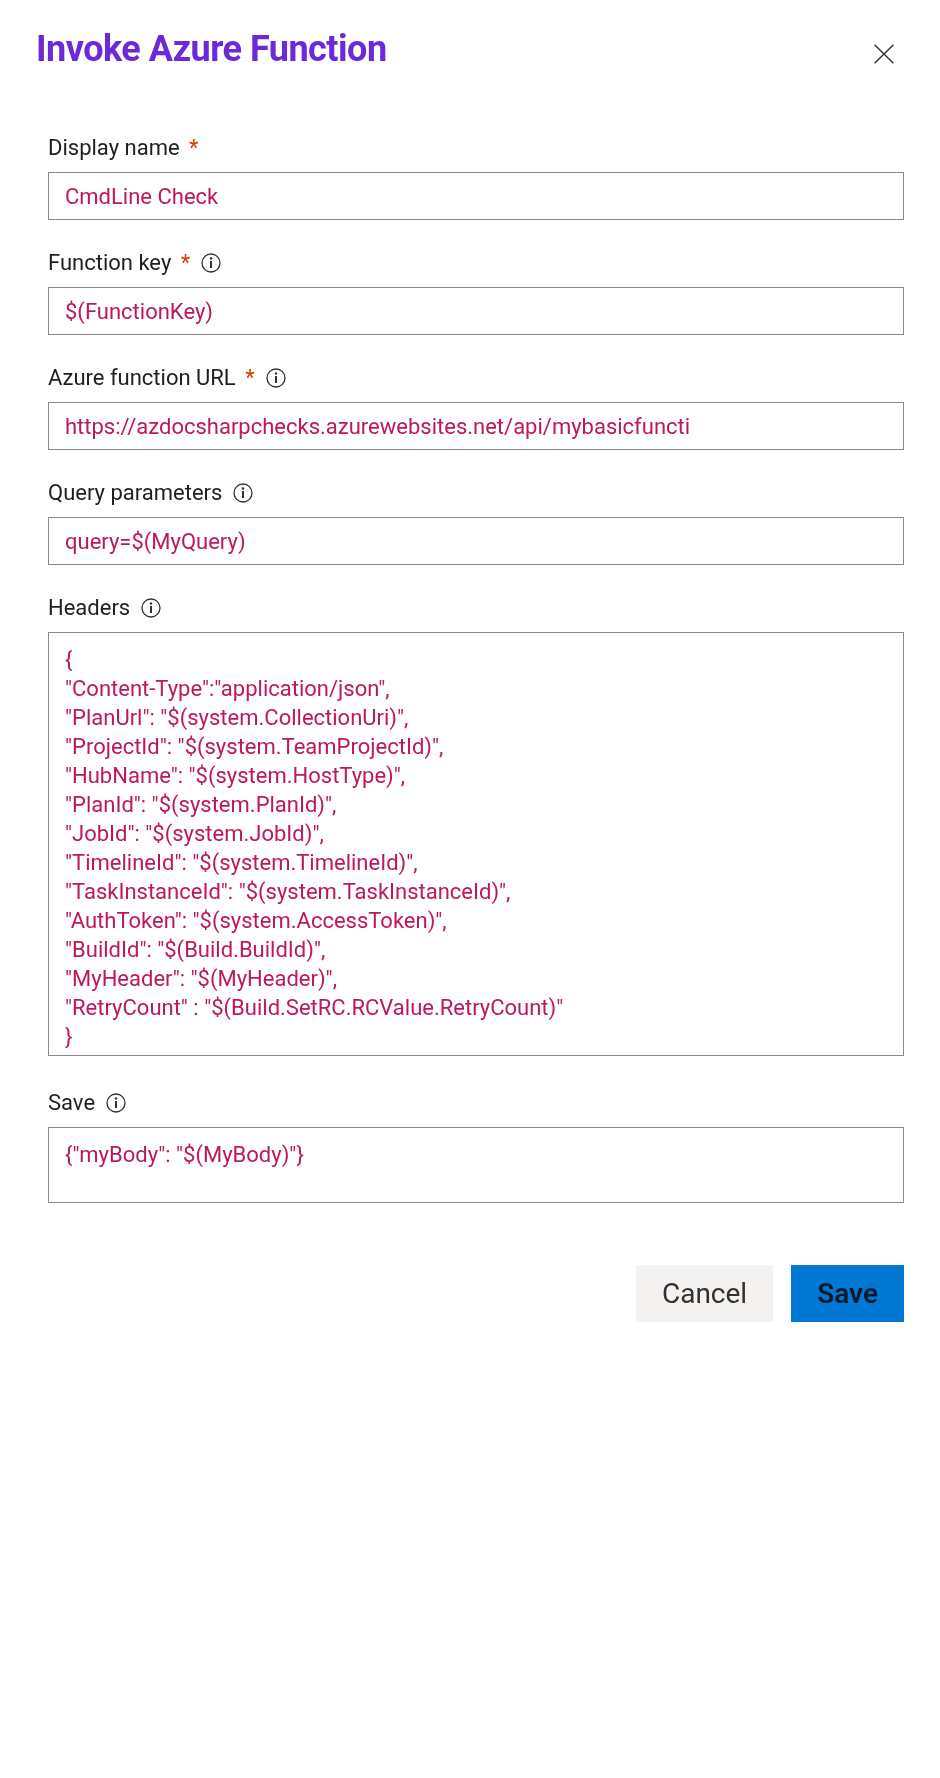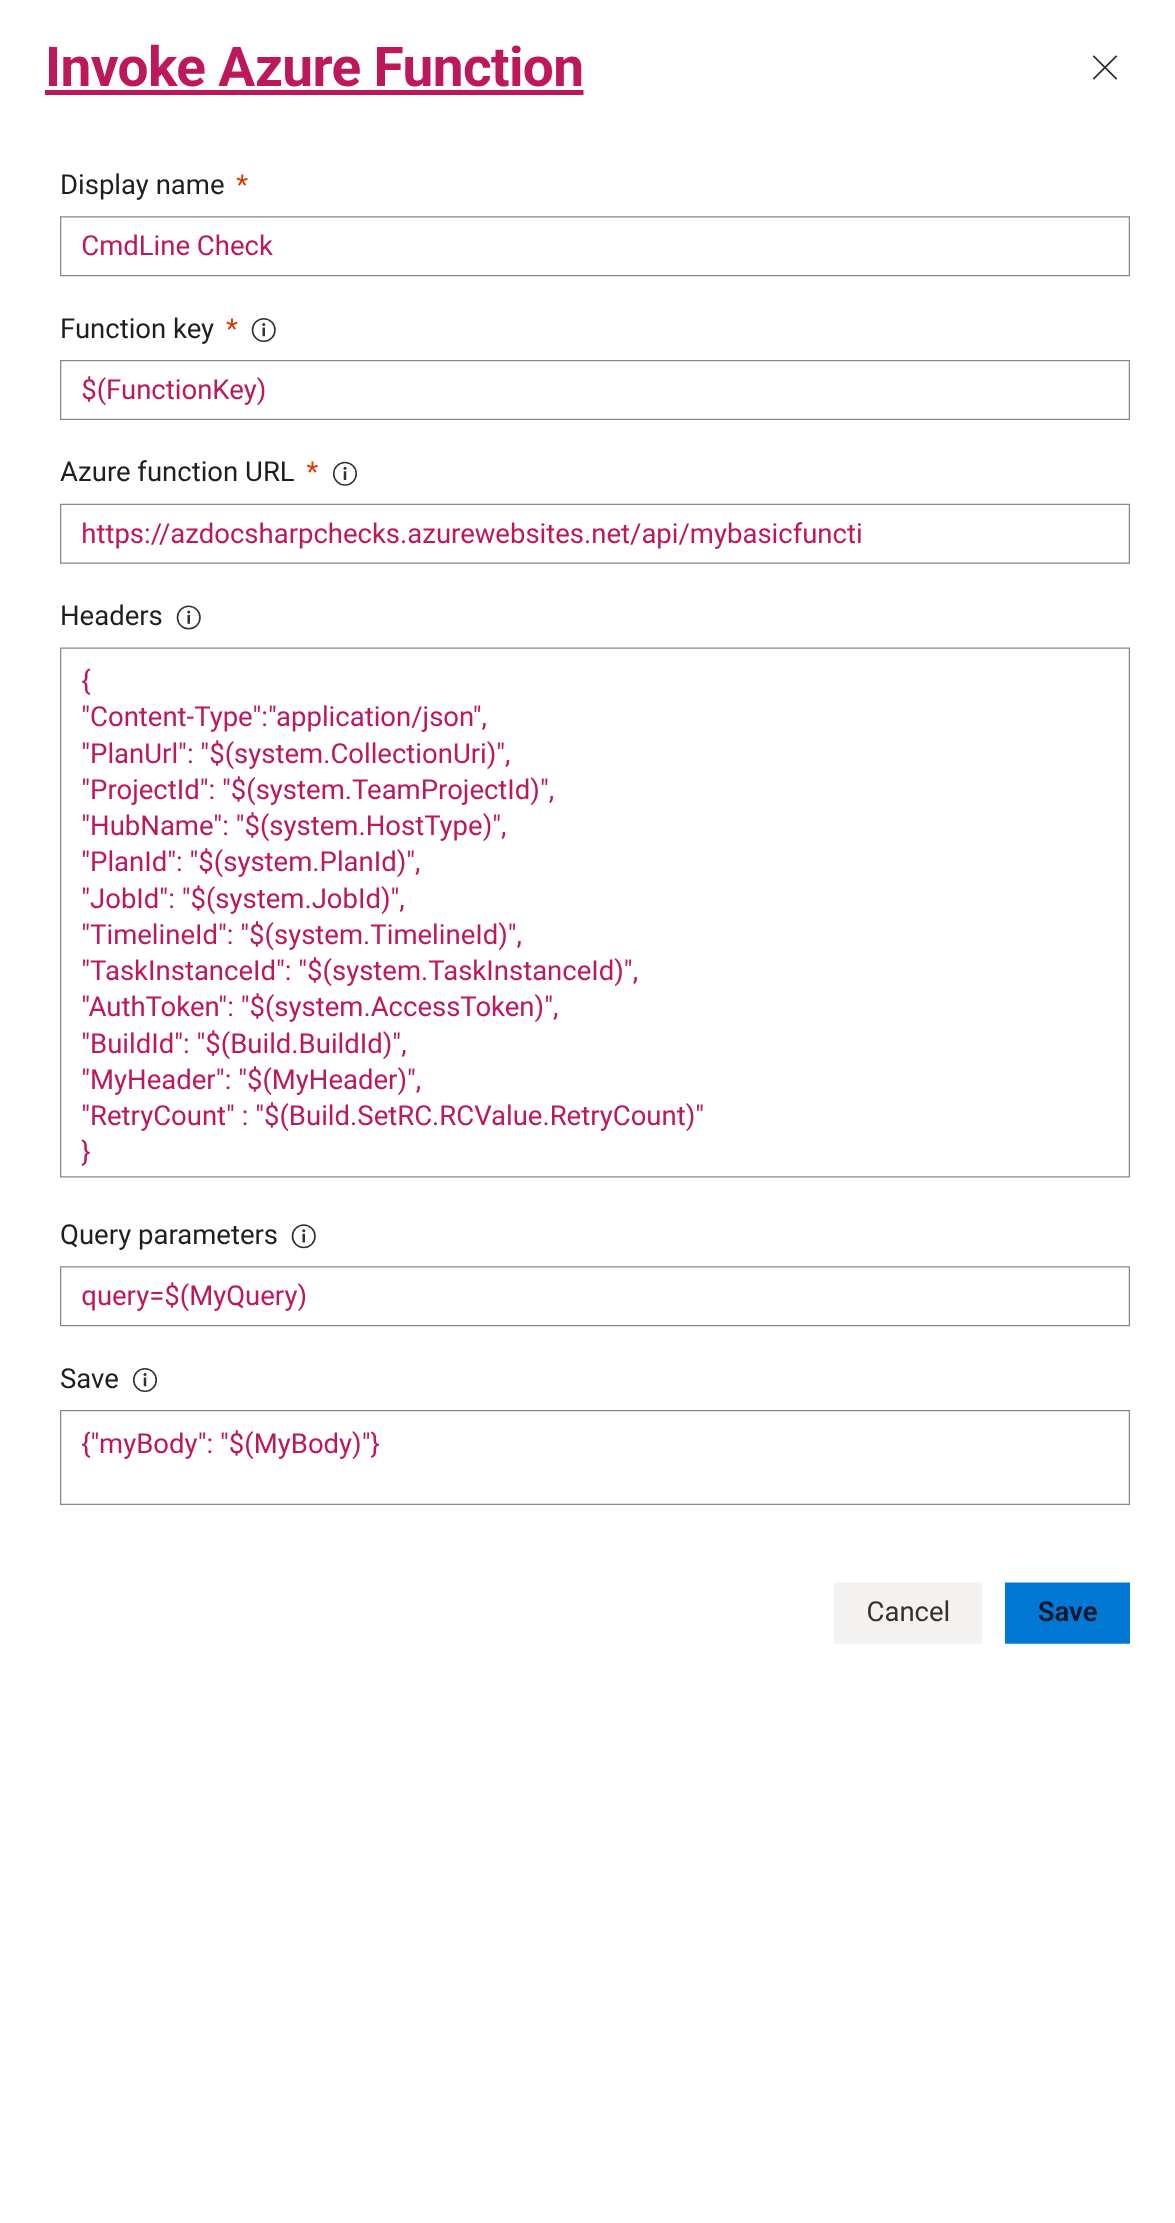--- a/index.html
+++ b/index.html
@@ -10,25 +10,24 @@
       padding: 28px 36px 40px 36px;
       color: #201f1e;
     }
     .header-row {
       display: flex;
       justify-content: space-between;
       align-items: flex-start;
       margin-bottom: 56px;
     }
     .dialog-title {
-      font-size: 44px;
+      font-size: 36px;
       font-weight: 700;
       letter-spacing: -0.5px;
-      color: #be185d;
-      text-decoration: underline;
+      color: #6d28d9;
     }
     .close-btn {
       background: none;
       border: none;
       font-size: 32px;
       line-height: 1;
       cursor: pointer;
       padding: 6px;
       color: #323130;
       margin-top: 6px;
@@ -98,21 +97,21 @@
     .headers-area { height: 424px; }
     .body-area { height: 76px; line-height: 1.4; }
     .footer-row {
       display: flex;
       justify-content: flex-end;
       gap: 18px;
       margin-top: 58px;
       padding-right: 0;
     }
     .btn {
-      font-size: 22px;
+      font-size: 28px;
       font-family: inherit;
       padding: 12px 26px;
       border: none;
       cursor: pointer;
     }
     .btn-cancel {
       background: #f3f2f1;
       color: #323130;
     }
     .btn-save {
@@ -166,20 +165,34 @@
             <circle cx="11" cy="11" r="9" fill="none" stroke="#323130" stroke-width="1.3"></circle>
             <circle cx="11" cy="6.5" r="1.2" fill="#323130"></circle>
             <rect x="10" y="9" width="2" height="7" fill="#323130"></rect>
           </svg>
       </span>
     </div>
     <input type="text" class="text-input" value="https://azdocsharpchecks.azurewebsites.net/api/mybasicfuncti" style="">
   </div>
 
   <div class="field">
+  </div>
+
+  <div class="field">
+    <div class="field-label-row">
+      <span class="field-label">Query parameters</span>
+      <span class="info-icon">
+        <svg width="22" height="22" viewBox="0 0 22 22">
+            <circle cx="11" cy="11" r="9" fill="none" stroke="#323130" stroke-width="1.3"></circle>
+            <circle cx="11" cy="6.5" r="1.2" fill="#323130"></circle>
+            <rect x="10" y="9" width="2" height="7" fill="#323130"></rect>
+          </svg>
+      </span>
+    </div>
+    <input type="text" class="text-input" value="query=$(MyQuery)" style="">
   </div>
 
   <div class="field">
     <div class="field-label-row">
       <span class="field-label">Headers</span>
       <span class="info-icon">
         <svg width="22" height="22" viewBox="0 0 22 22">
             <circle cx="11" cy="11" r="9" fill="none" stroke="#323130" stroke-width="1.3"></circle>
             <circle cx="11" cy="6.5" r="1.2" fill="#323130"></circle>
             <rect x="10" y="9" width="2" height="7" fill="#323130"></rect>
@@ -195,34 +208,20 @@
 "JobId": "$(system.JobId)", 
 "TimelineId": "$(system.TimelineId)", 
 "TaskInstanceId": "$(system.TaskInstanceId)", 
 "AuthToken": "$(system.AccessToken)",
 "BuildId": "$(Build.BuildId)",
 "MyHeader": "$(MyHeader)",
 "RetryCount" : "$(Build.SetRC.RCValue.RetryCount)"
 }</textarea>
   </div>
 
-  <div class="field">
-    <div class="field-label-row">
-      <span class="field-label">Query parameters</span>
-      <span class="info-icon">
-        <svg width="22" height="22" viewBox="0 0 22 22">
-            <circle cx="11" cy="11" r="9" fill="none" stroke="#323130" stroke-width="1.3"></circle>
-            <circle cx="11" cy="6.5" r="1.2" fill="#323130"></circle>
-            <rect x="10" y="9" width="2" height="7" fill="#323130"></rect>
-          </svg>
-      </span>
-    </div>
-    <input type="text" class="text-input" value="query=$(MyQuery)" style="">
-  </div>
-
   <div class="field" style="margin-bottom:0">
     <div class="field-label-row">
       <span class="field-label">Save</span>
       <span class="info-icon">
         <svg width="22" height="22" viewBox="0 0 22 22">
             <circle cx="11" cy="11" r="9" fill="none" stroke="#323130" stroke-width="1.3"></circle>
             <circle cx="11" cy="6.5" r="1.2" fill="#323130"></circle>
             <rect x="10" y="9" width="2" height="7" fill="#323130"></rect>
           </svg>
       </span>

